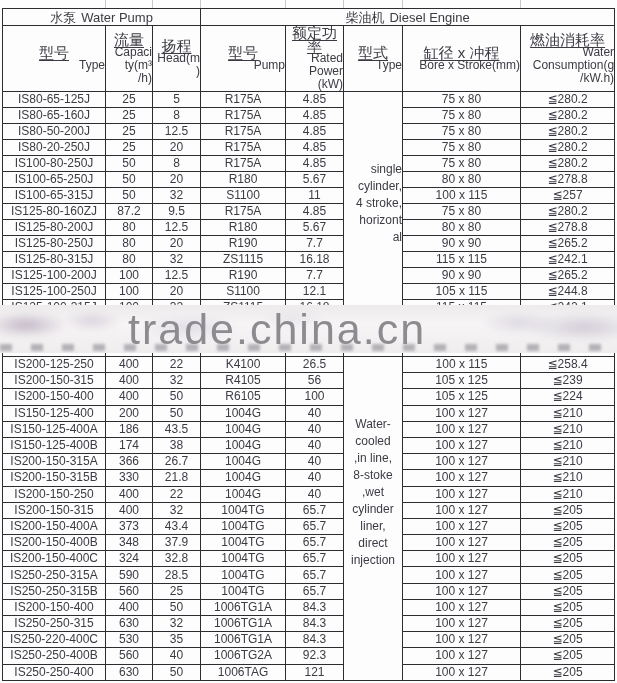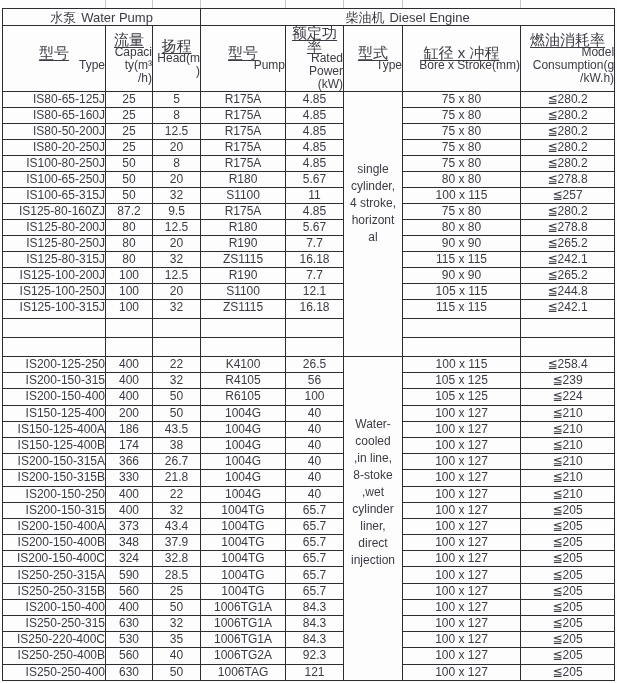--- a/index.html
+++ b/index.html
@@ -33,24 +33,24 @@
   }
   thead tr.grp{height:17px;}
   thead tr.grp th{font-size:13px;}
   thead tr.cols{height:63px;}
   thead .zh{text-decoration:underline;text-underline-offset:2px;font-size:15px;}
   thead .en{white-space:pre-line;font-size:12px;text-align:right;}
   tr.ru{height:16px;}
   tr.rt{height:19px;}
   tr.rl{height:16.2px;}
   tr.vtop td{vertical-align:top;padding-top:1px;}
-  td.c0{text-align:right;}
+  td.c0{text-align:center;}
   td.typecell{vertical-align:middle;}
   .type-inner{white-space:pre-line;line-height:17px;}
-  .tg0 .type-inner{transform:translateY(-21px);}
+  .tg0 .type-inner{transform:translateY(-21px);text-align:right;}
   .tg1 .type-inner{transform:translateY(-26px);}
   
   .watermark{
     position:absolute;top:305px;left:0;width:617px;height:48px;z-index:5;overflow:hidden;
     background:linear-gradient(180deg,#edebec,#f6f4f5 40%,#efedee);
   }
   .wm-bg{
     position:absolute;left:-6px;top:-6px;right:-6px;bottom:-6px;
     background-image:
       radial-gradient(ellipse 60px 18px at 32px 26px, rgba(150,130,160,.55), transparent 70%),
@@ -125,21 +125,21 @@
           <th>
             <div class="zh">型式</div>
             <div class="en">Type</div>
           </th>
           <th>
             <div class="zh">缸径 x 冲程</div>
             <div class="en">Bore x Stroke(mm)</div>
           </th>
           <th>
             <div class="zh">燃油消耗率</div>
-            <div class="en">Model
+            <div class="en">Water
 Consumption(g
 /kW.h)</div>
           </th>
         </tr>
     </thead>
     <tbody id="tbody">
         <tr class="ru">
           <td class="c0">IS80-65-125J</td>
           <td>25</td>
           <td>5</td>
@@ -477,13 +477,18 @@
           <td>630</td>
           <td>50</td>
           <td>1006TAG</td>
           <td>121</td>
           <td>100 x 127</td>
           <td>≦205</td>
         </tr>
       </tbody>
   </table>
 
+  <div class="watermark">
+    <div class="wm-bg"></div>
+    <div class="wm-frags"></div>
+    <span class="wm-text">trade.china.cn</span>
+  </div>
 </div>
 
 </body></html>

